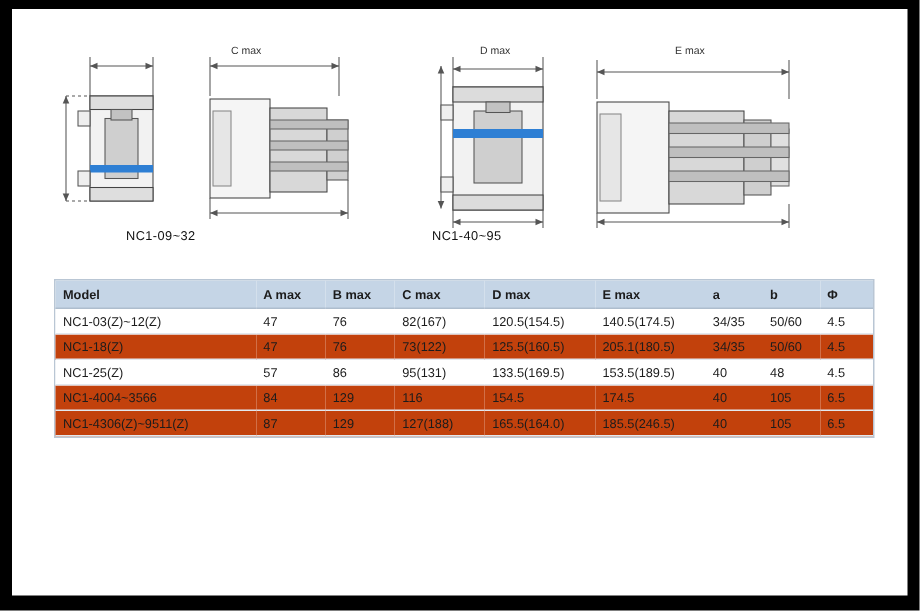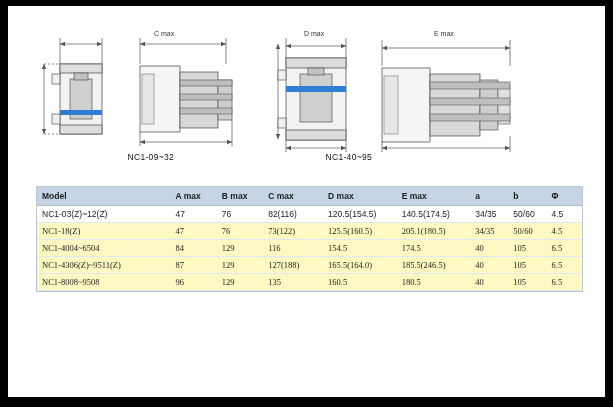--- a/index.html
+++ b/index.html
@@ -11,21 +11,21 @@
   }
   .page{
     position:absolute;left:8px;top:6px;
     width:597px;height:391px;
     background:#ffffff;
   }
   
   .drawings{position:absolute;left:0;top:0;width:597px;height:178px;}
   .dwg{position:absolute;}
   .caption{
-    position:absolute;font-size:8.5px;color:#111;text-align:right;
+    position:absolute;font-size:8.5px;color:#111;text-align:left;
     letter-spacing:.3px;white-space:nowrap;
   }
   svg{display:block;}
   
   .tablewrap{
     position:absolute;left:28px;top:180px;width:545px;
     border:1px solid #b9c6d4;
     background:#fff;
   }
   table{border-collapse:collapse;width:100%;font-size:8.5px;color:#1c1c1c;}
@@ -38,21 +38,21 @@
     white-space:nowrap;
     margin-left:32px;
   }
   tbody td{
     padding:3px 4px 3px 5px;
     border-bottom:1px solid #e2e8ef;
     white-space:nowrap;
   }
   tbody tr.alt td{background:#e9eff6;}
   tbody tr td{background:#ffffff;}
-  tbody tr.alt td{background:#fef9c3;font-family:Liberation Serif, serif;}
+  tbody tr.alt td{background:#c2410c;}
   col.c0{width:24.5%}
   col.c1{width:8.5%}
   col.c2{width:8.5%}
   col.c3{width:11%}
   col.c4{width:13.5%}
   col.c5{width:13.5%}
   col.c6{width:7%}
   col.c7{width:7%}
   col.c8{width:6.5%}
 </style>
@@ -111,21 +111,21 @@
           <line x1="202" y1="96" x2="202" y2="122"></line>
           <line x1="110" y1="118" x2="202" y2="118"></line>
           <path d="M110,118 l5,-2.2 l0,4.4 z" fill="#555" stroke="none"></path>
           <path d="M202,118 l-5,-2.2 l0,4.4 z" fill="#555" stroke="none"></path>
         </g>
         <text x="124" y="12" font-size="7" fill="#333" font-family="Liberation Sans, sans-serif">C max</text>
       </svg>
       <div class="caption" style="left:54px;top:128px;width:90px;">NC1-09~32</div>
     </div>
 
-    <div class="dwg" style="left:256px;top:18px;">
+    <div class="dwg" style="left:272px;top:18px;">
       <svg width="300" height="130" viewBox="0 0 300 130">
         <g stroke="#555" stroke-width="0.7" fill="none">
 
           <line x1="14" y1="20" x2="14" y2="115"></line>
           <path d="M14,20 l-2.2,5 l4.4,0 z" fill="#555" stroke="none"></path>
           <path d="M14,115 l-2.2,-5 l4.4,0 z" fill="#555" stroke="none"></path>
 
           <line x1="22" y1="14" x2="22" y2="34"></line>
           <line x1="82" y1="14" x2="82" y2="34"></line>
           <line x1="22" y1="22" x2="82" y2="22"></line>
@@ -200,68 +200,68 @@
           <th>a</th>
           <th>b</th>
           <th>Φ</th>
         </tr>
       </thead>
       <tbody>
         <tr>
           <td>NC1-03(Z)~12(Z)</td>
           <td>47</td>
           <td>76</td>
-          <td>82(116)</td>
+          <td>82(167)</td>
           <td>120.5(154.5)</td>
           <td>140.5(174.5)</td>
           <td>34/35</td>
           <td>50/60</td>
           <td>4.5</td>
         </tr>
         <tr class="alt">
           <td>NC1-18(Z)</td>
           <td>47</td>
           <td>76</td>
           <td>73(122)</td>
           <td>125.5(160.5)</td>
           <td>205.1(180.5)</td>
           <td>34/35</td>
           <td>50/60</td>
           <td>4.5</td>
         </tr>
+        <tr>
+          <td>NC1-25(Z)</td>
+          <td>57</td>
+          <td>86</td>
+          <td>95(131)</td>
+          <td>133.5(169.5)</td>
+          <td>153.5(189.5)</td>
+          <td>40</td>
+          <td>48</td>
+          <td>4.5</td>
+        </tr>
         <tr class="alt">
-          <td>NC1-4004~6504</td>
+          <td>NC1-4004~3566</td>
           <td>84</td>
           <td>129</td>
           <td>116</td>
           <td>154.5</td>
           <td>174.5</td>
           <td>40</td>
           <td>105</td>
           <td>6.5</td>
         </tr>
         <tr class="alt">
           <td>NC1-4306(Z)~9511(Z)</td>
           <td>87</td>
           <td>129</td>
           <td>127(188)</td>
           <td>165.5(164.0)</td>
           <td>185.5(246.5)</td>
           <td>40</td>
           <td>105</td>
           <td>6.5</td>
         </tr>
-        <tr class="alt">
-          <td>NC1-8008~9508</td>
-          <td>96</td>
-          <td>129</td>
-          <td>135</td>
-          <td>160.5</td>
-          <td>180.5</td>
-          <td>40</td>
-          <td>105</td>
-          <td>6.5</td>
-        </tr>
       </tbody>
     </table>
   </div>
 
 </div>
 
 </body></html>

